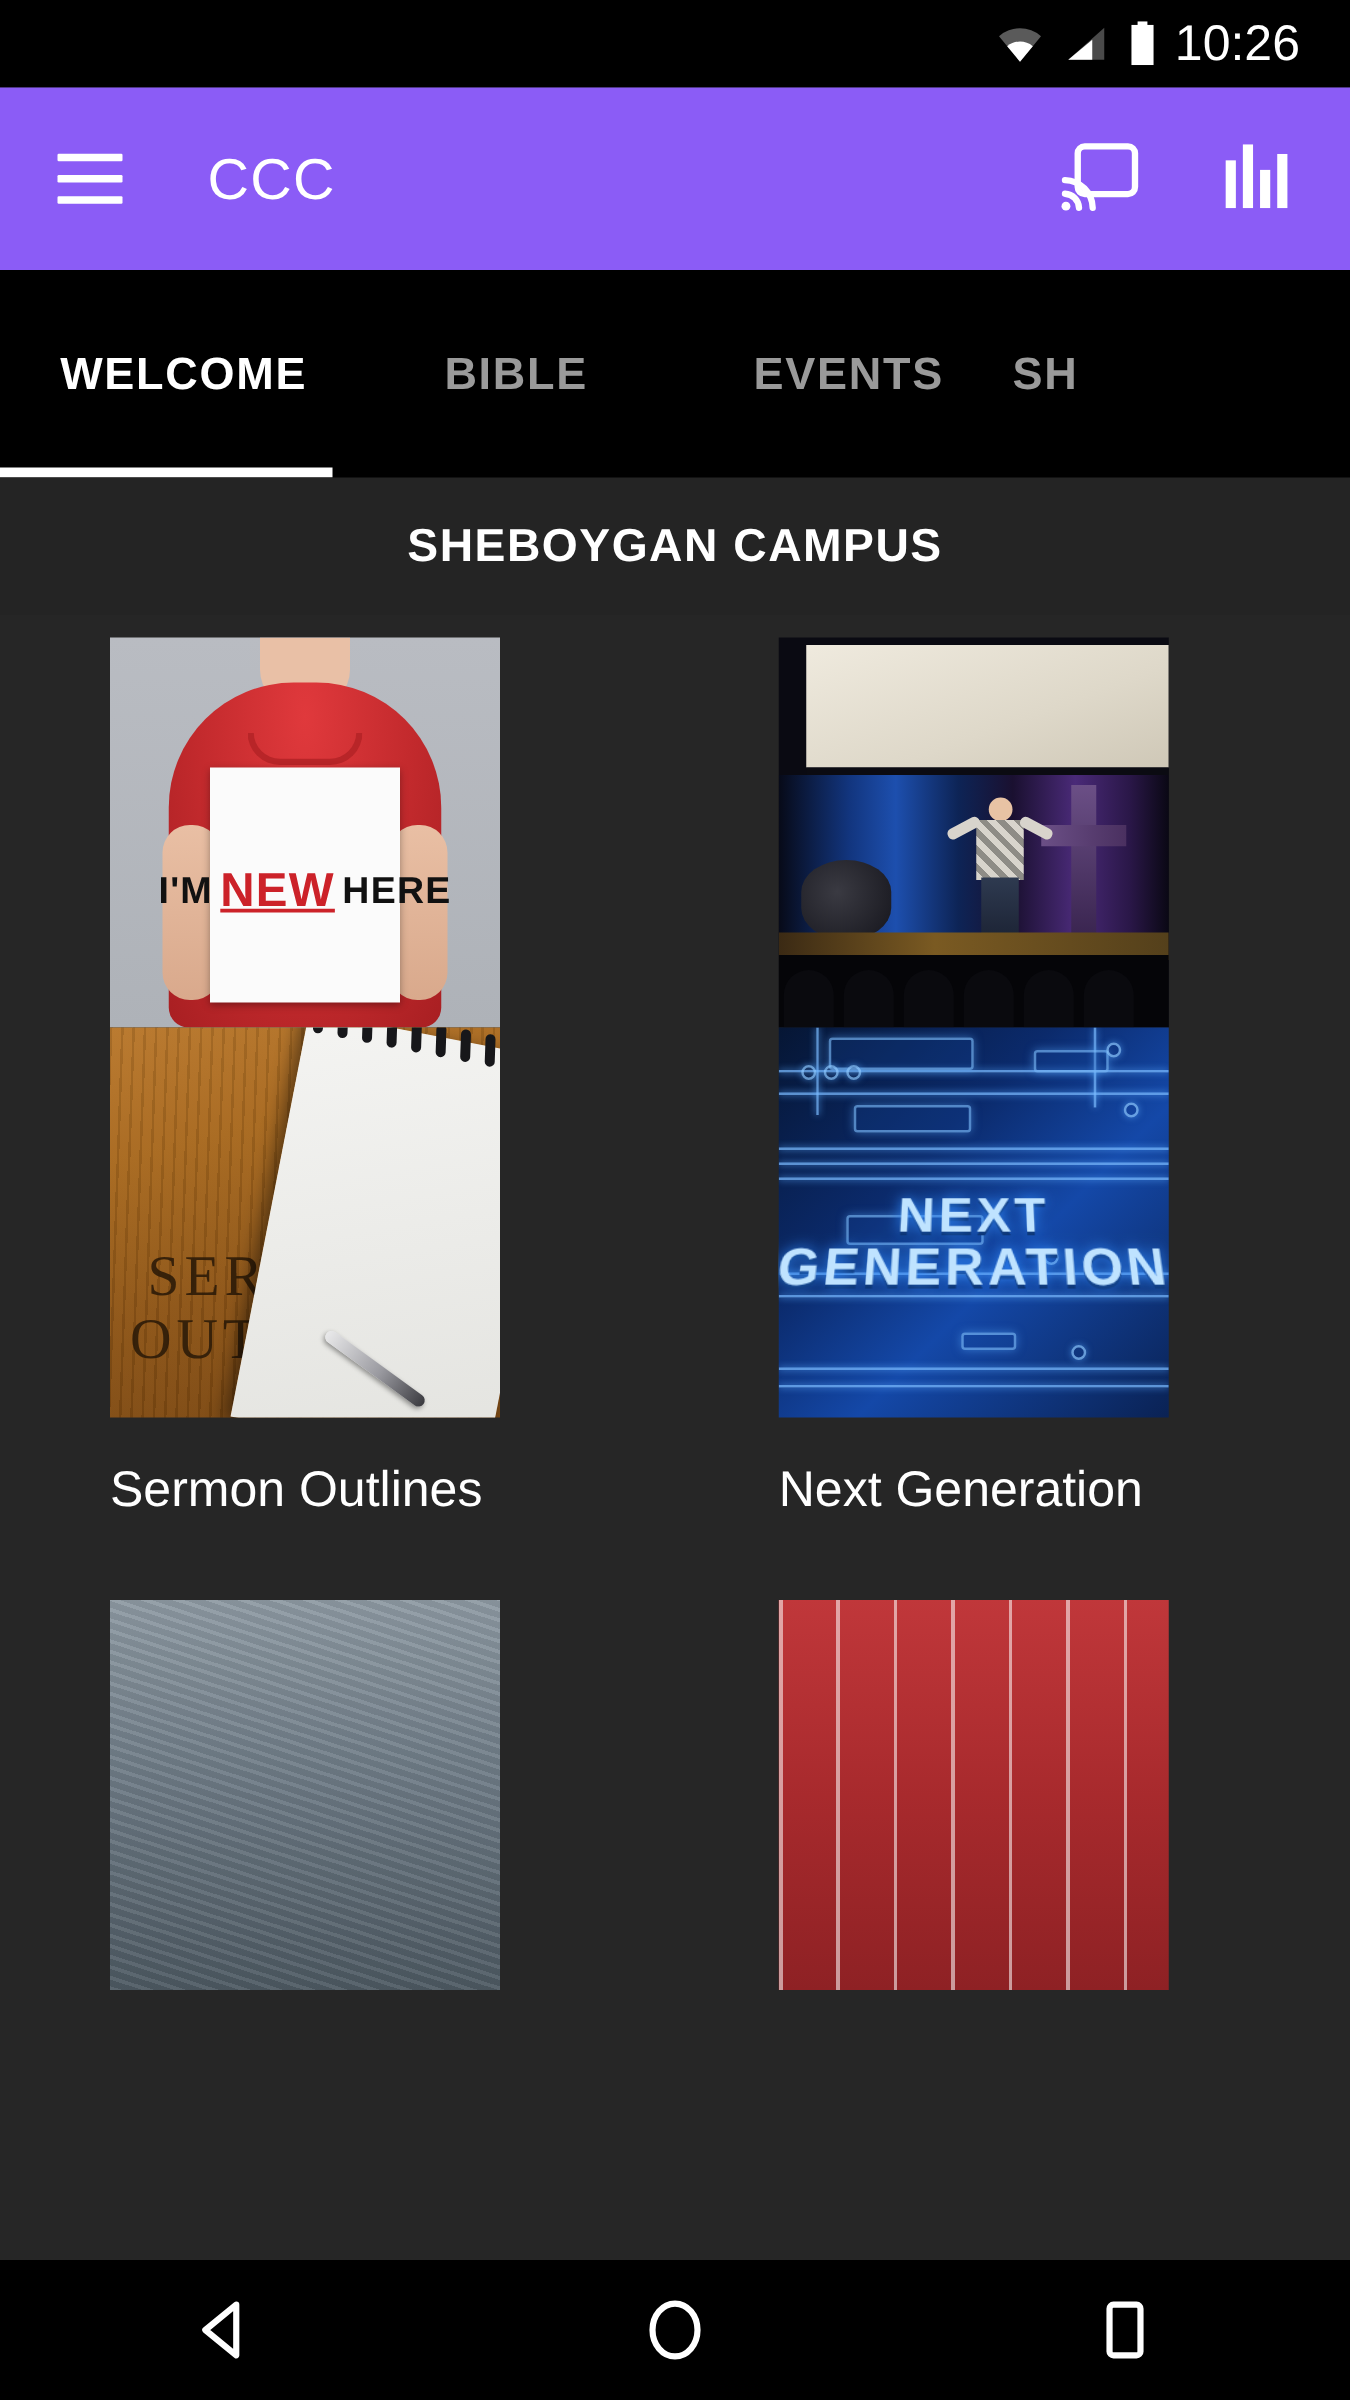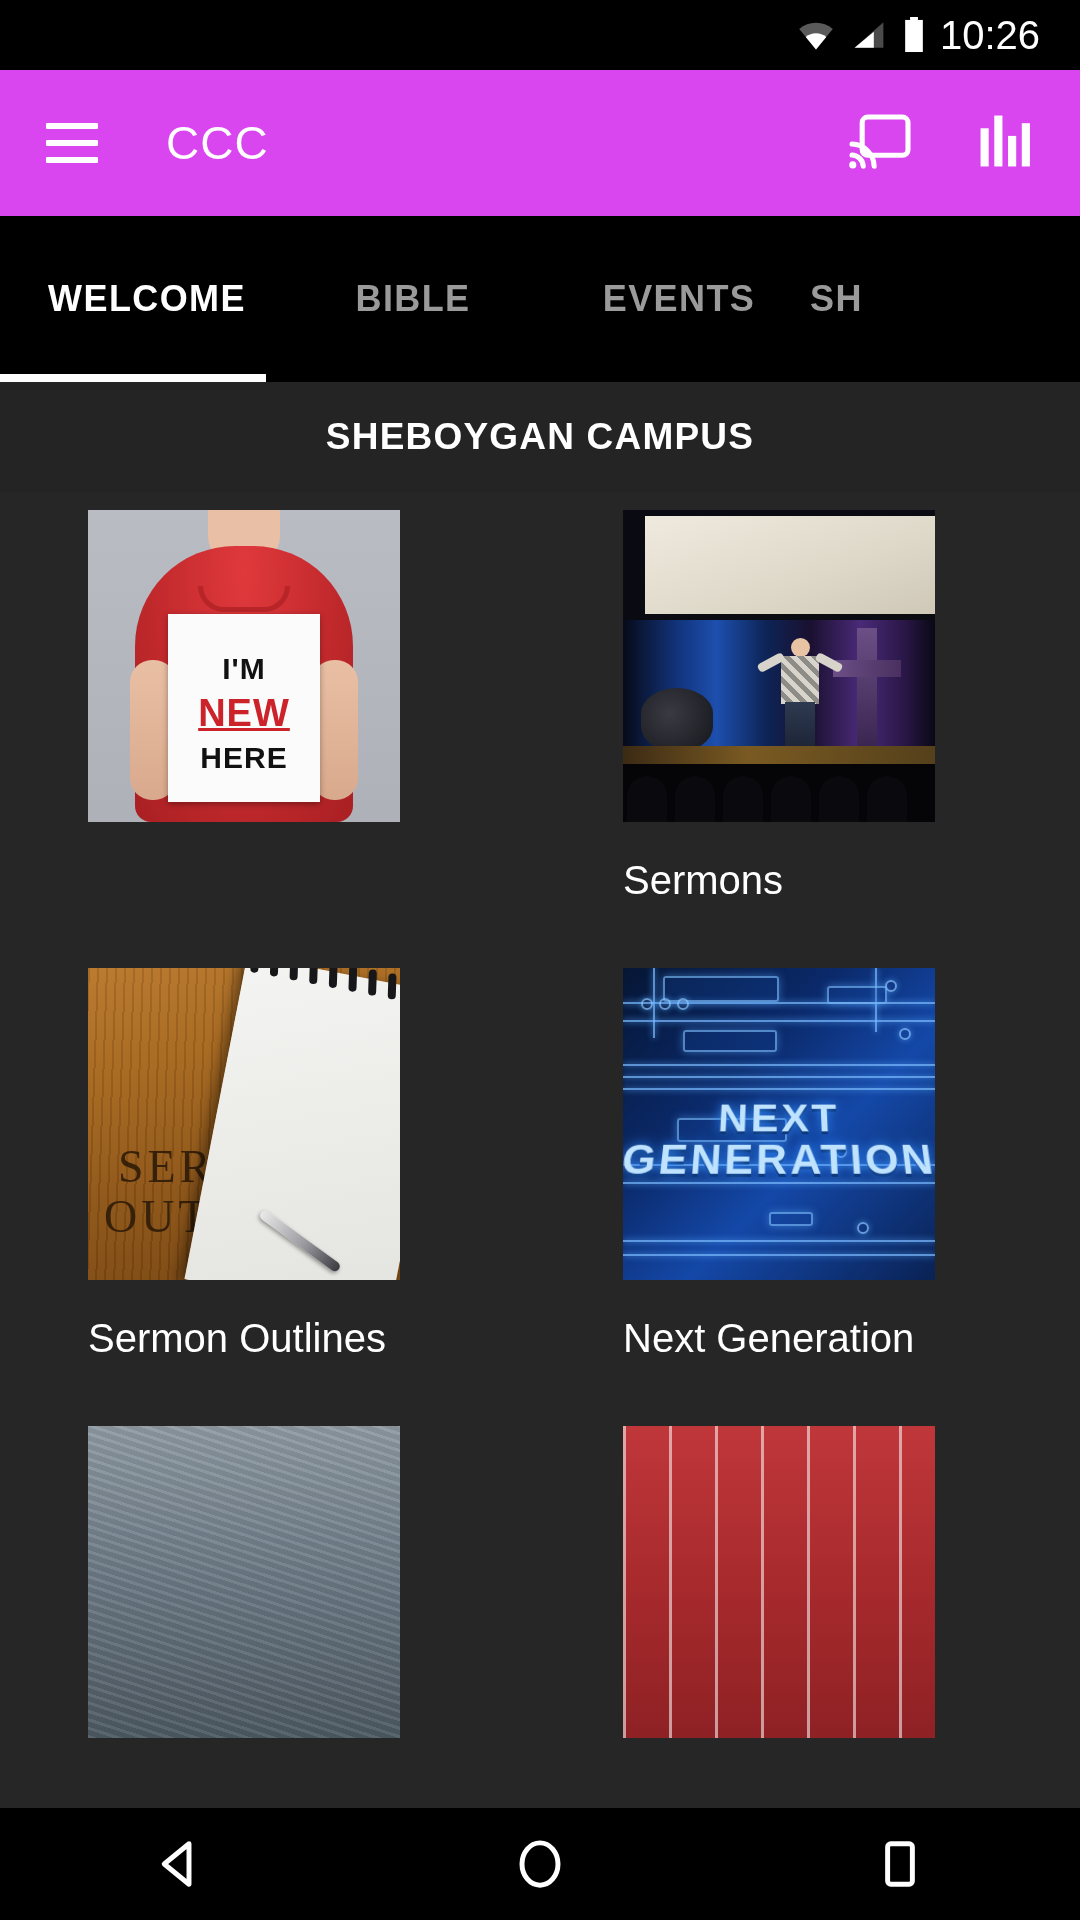--- a/index.html
+++ b/index.html
@@ -14,21 +14,21 @@
   
   .statusbar{
     height:70px; background:#000; display:flex; align-items:center;
     justify-content:flex-end; padding-right:40px; gap:14px;
   }
   .sb-icon{ display:flex; align-items:center; }
   .clock{ color:#fff; font-size:40px; letter-spacing:0px; font-weight:400; line-height:1; }
 
   
   .appbar{
-    height:146px; background:#d946ef; display:flex; align-items:center;
+    height:146px; background:#8b5cf6; display:flex; align-items:center;
     padding:0 46px 0 46px;
   }
   .hamburger{ width:52px; height:40px; display:flex; flex-direction:column;
               justify-content:space-between; cursor:pointer; }
   .hamburger span{ display:block; height:6px; background:#fff; border-radius:1px; width:100%; }
   .app-title{ color:#fff; font-size:46px; margin-left:68px; letter-spacing:1px; }
   .appbar-spacer{ flex:1; }
   .appbar-actions{ display:flex; align-items:center; gap:66px; }
 
   
@@ -96,21 +96,21 @@
   }
   .imnew-arm-l,.imnew-arm-r{
     position:absolute; top:150px; width:46px; height:140px;
     background:linear-gradient(180deg,#e9bfa4,#d9a98c); border-radius:22px;
   }
   .imnew-arm-l{ left:42px; }
   .imnew-arm-r{ right:42px; }
   .imnew-sign{
     position:absolute; left:50%; transform:translateX(-50%); top:104px;
     width:152px; height:188px; background:#fbfbfb; box-shadow:0 2px 6px rgba(0,0,0,.35);
-    display:flex; flex-direction:column; align-items:center; justify-content:center;
+    display:flex; flex-direction:row; align-items:center; justify-content:center;
     gap:6px; padding-top:10px;
   }
   .sign-l1{ color:#111; font-size:30px; font-weight:700; letter-spacing:1px; }
   .sign-l2{ color:#cc2229; font-size:38px; font-weight:700; letter-spacing:1px;text-decoration:underline; }
   .sign-l3{ color:#111; font-size:30px; font-weight:700; letter-spacing:1px; }
 
   
   .art-sermons{ background:#0a0a12; }
   .stage-screen{
     position:absolute; left:22px; top:6px; width:290px; height:104px;
@@ -353,21 +353,20 @@
             <div class="stage-floor"></div>
             <div class="stage-crowd">
               <span style="left:4px;"></span>
                 <span style="left:52px;"></span>
               <span style="left:100px;"></span>
                 <span style="left:148px;"></span>
               <span style="left:196px;"></span>
                 <span style="left:244px;"></span>
             </div>
           </div>
-          <div class="card-label">Sermons</div>
         </div>
       </div>
 
       <div class="card col-left">
         <div class="card-inner">
           <div class="thumb art-outlines">
             <div class="wood-word1">SERMON</div>
             <div class="wood-word2">OUTLINES</div>
             <div class="notepad">
               <div class="spiral">

